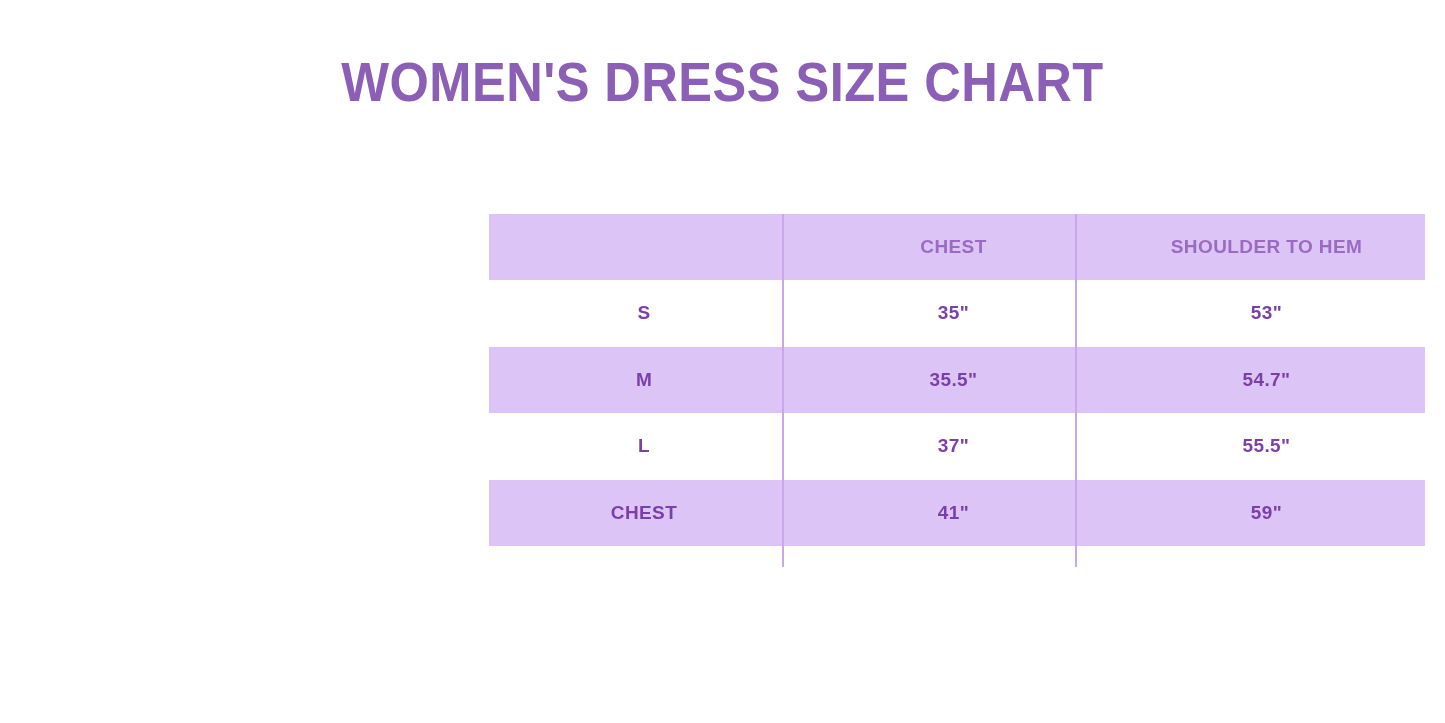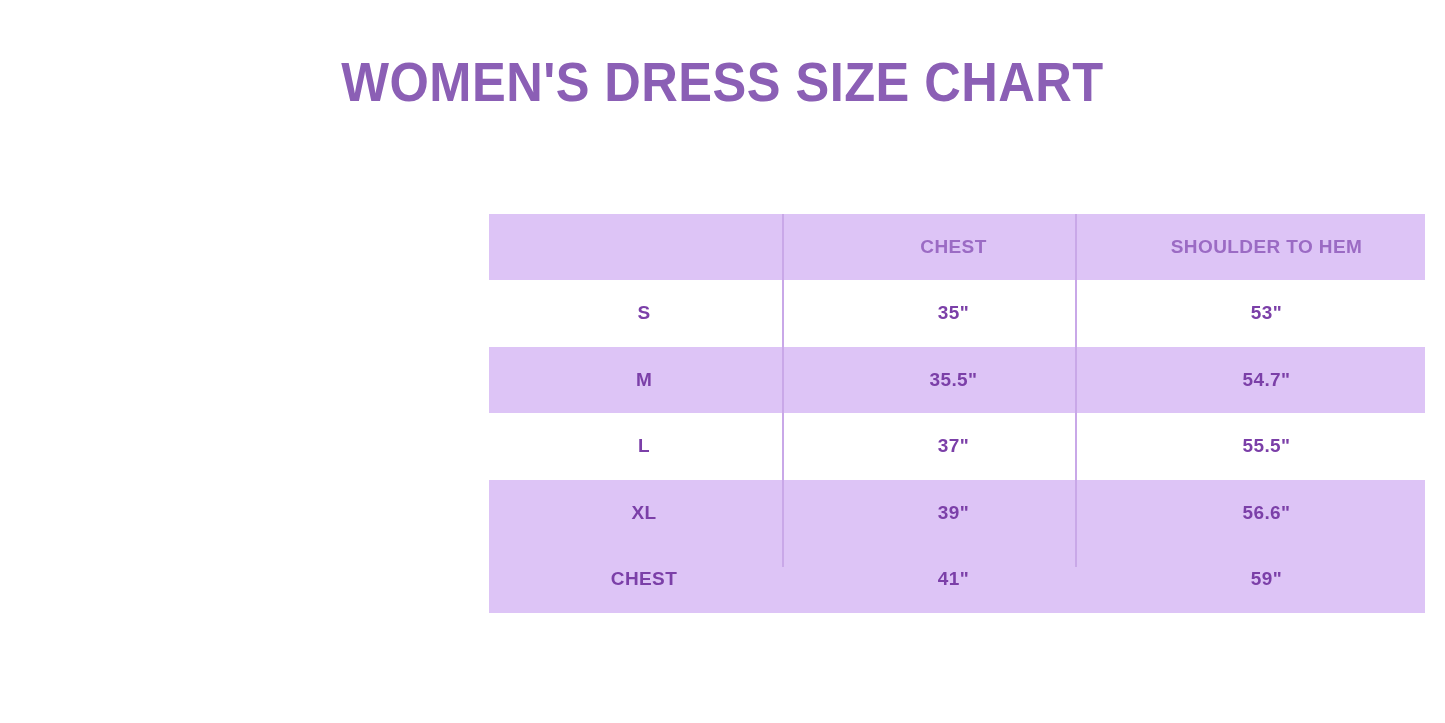--- a/index.html
+++ b/index.html
@@ -113,25 +113,20 @@
       <td class="col-size">M</td>
       <td class="col-two">35.5"</td>
       <td class="col-three">54.7"</td>
     </tr>
     <tr class="row-light">
       <td class="col-size">L</td>
       <td class="col-two">37"</td>
       <td class="col-three">55.5"</td>
     </tr>
     <tr class="row-tint">
-      <td class="col-size">XL</td>
-      <td class="col-two">39"</td>
-      <td class="col-three">56.6"</td>
-    </tr>
-    <tr class="row-tint">
       <td class="col-size">CHEST</td>
       <td class="col-two">41"</td>
       <td class="col-three">59"</td>
     </tr>
   </tbody>
 </table>
 
 <div class="divider" id="divider-1"></div>
 <div class="divider" id="divider-2"></div>
 

